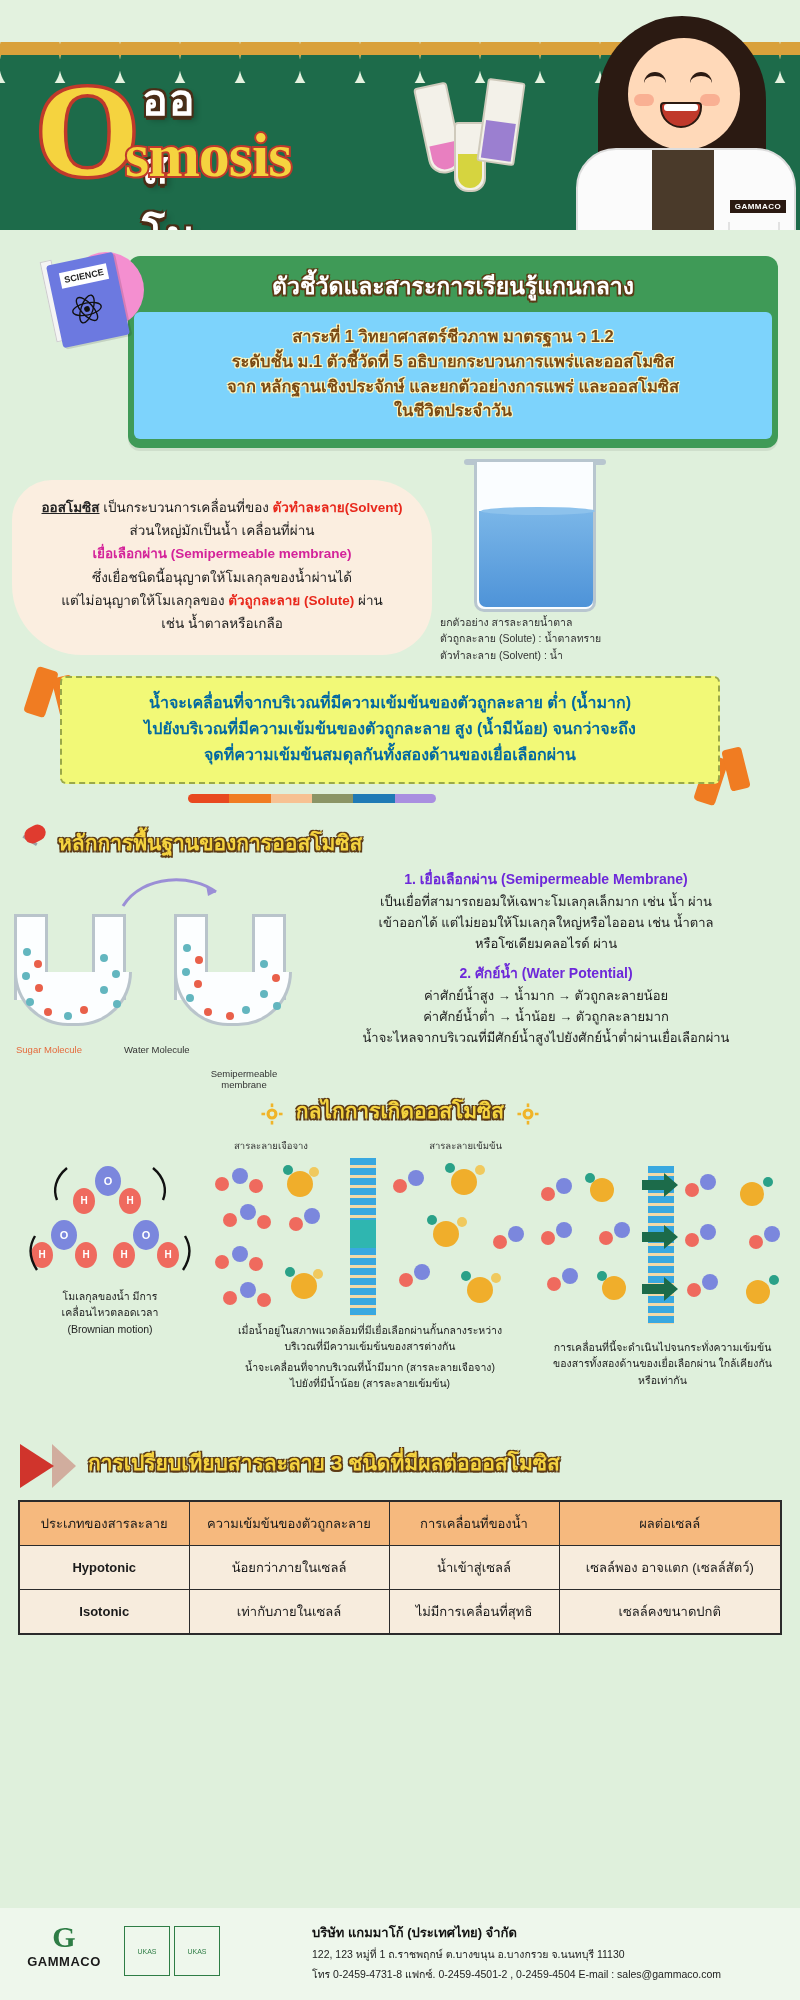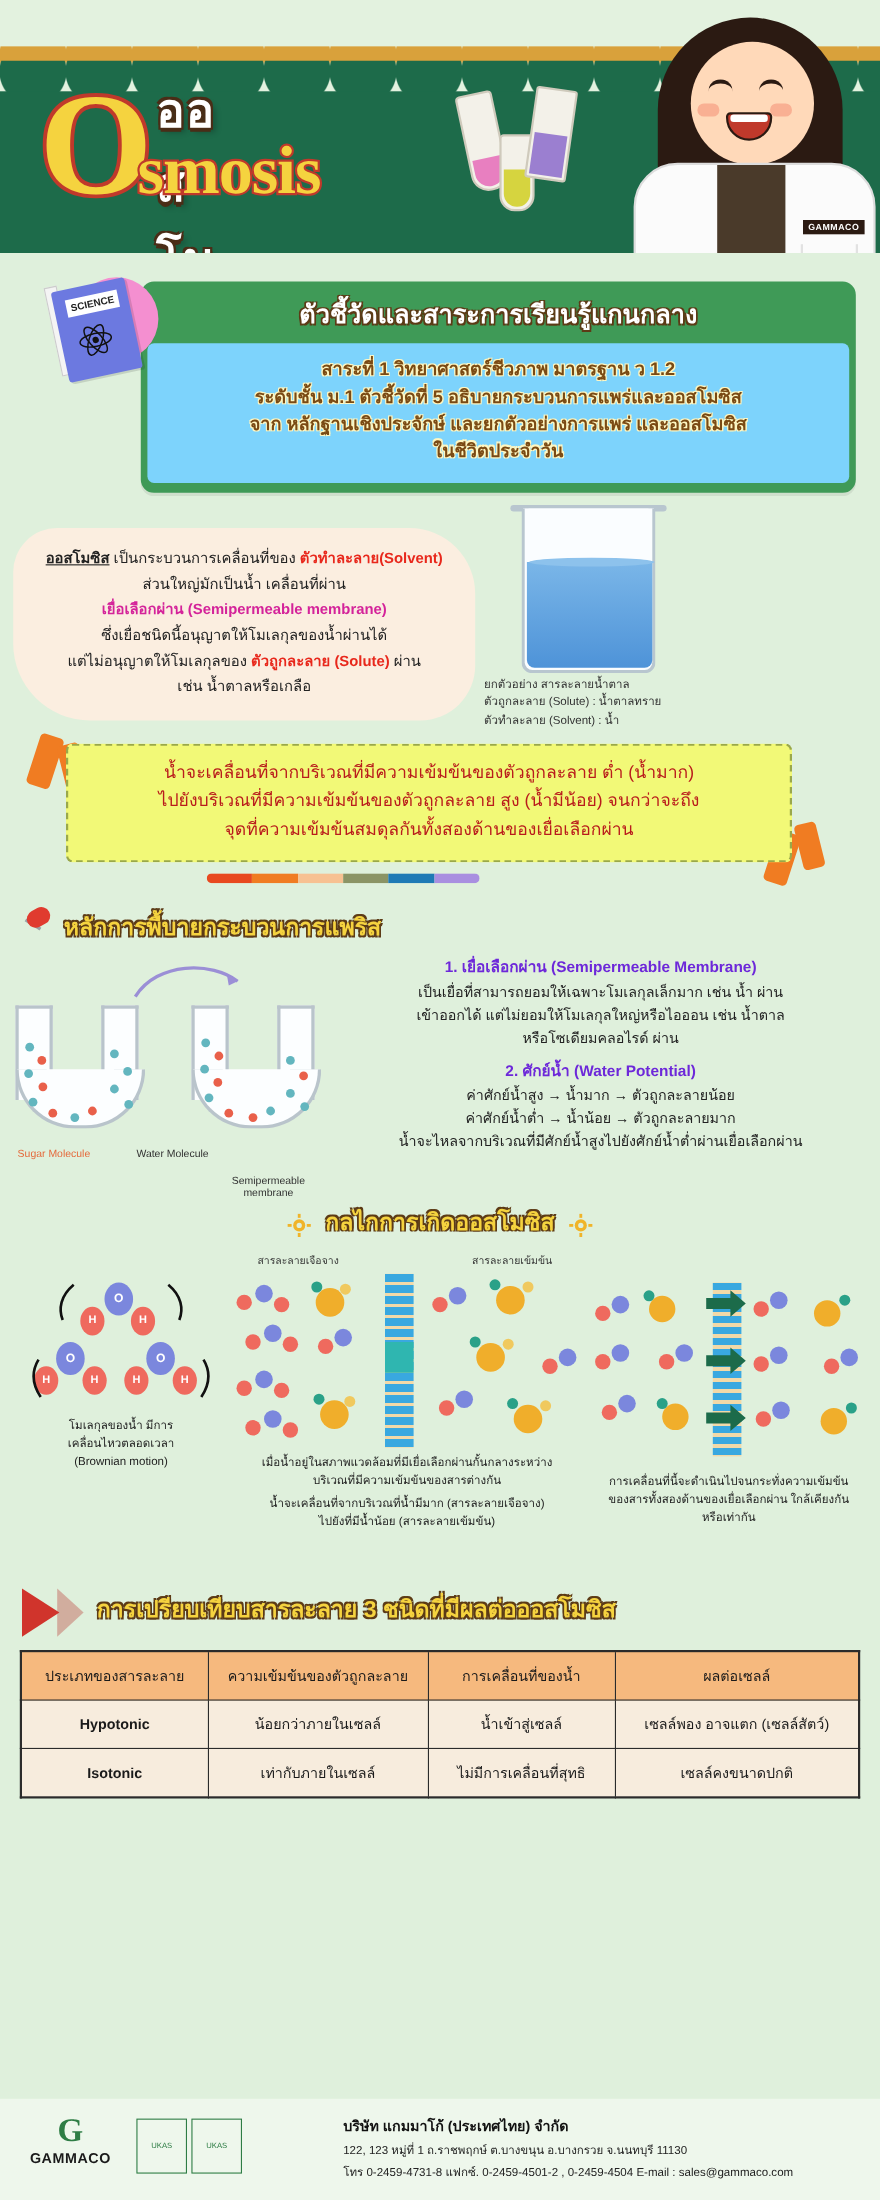--- a/index.html
+++ b/index.html
@@ -128,21 +128,21 @@
   .beaker-liq { position:absolute; left: 2px; bottom: 2px; width: 114px; height: 96px;
     background: linear-gradient(180deg,#7ab6e8,#4e93d8); border-radius: 0 0 7px 7px;}
   .beaker-cap { position:absolute; left:2px; top:-4px; width:114px; height:8px; background:#8dc2ec; border-radius:50%;}
   .beaker-caption { position:absolute; left: 440px; top: 140px; width: 230px; font-size: 10.5px;
     line-height: 1.55; color:#333; }
 
   
   .movesec { position:relative; height: 150px; margin-top: -6px;}
   .dashbox { position:absolute; left: 60px; top: 8px; width: 660px; min-height: 108px;
     background:#f2f977; border: 2px dashed #9aa84a; border-radius: 6px; padding: 12px 18px; text-align:center;}
-  .dashbox p { font-size: 16px; line-height: 1.62; color:#b91c1c; font-weight: normal; }
+  .dashbox p { font-size: 16px; line-height: 1.62; color:#0369a1; font-weight: bold; }
   .chev { position:absolute; width:0; height:0; }
   .chev-l1 { left: 30px; top: 0px; width: 22px; height: 48px; background:#f07c22; border-radius:4px; transform: rotate(18deg);}
   .chev-l2 { left: 56px; top: 8px; width: 20px; height: 42px; background:#f07c22; border-radius:4px; transform: rotate(-14deg);}
   .chev-r1 { left: 700px; top: 88px; width: 22px; height: 48px; background:#f07c22; border-radius:4px; transform: rotate(18deg);}
   .chev-r2 { left: 726px; top: 80px; width: 20px; height: 42px; background:#f07c22; border-radius:4px; transform: rotate(-14deg);}
   .colorbar { position:absolute; left: 188px; top: 126px; width: 248px; height: 9px; border-radius: 5px; overflow:hidden; display:flex;}
   .colorbar i { display:block; height:9px; flex:1; }
 
   
   .headrow { position: relative; height: 42px; margin-top: 4px; }
@@ -326,21 +326,21 @@
         <i style="background: rgb(31, 122, 181);"></i>
         <i style="background: rgb(169, 143, 224);"></i>
       </div>
   </div>
 
   <div class="headrow">
     <div class="pin">
       <div class="pin-needle"></div>
       <div class="pin-head"></div>
     </div>
-    <div class="sec-title">หลักการพื้บายกระบวนการแพริส</div>
+    <div class="sec-title">หลักการพื้นฐานของการออสโมซิส</div>
   </div>
 
   <div class="princ">
     <div class="utubes">
       <svg class="arrow-curve" viewBox="0 0 110 40">
         <path d="M5,34 C25,2 75,2 98,20" fill="none" stroke="#9b8fd6" stroke-width="3"></path>
         <path d="M98,20 l-10,-7 l2,11 z" fill="#9b8fd6"></path>
       </svg>
       <div class="utube" style="left:6px; top:42px;">
         <div class="arm l"></div>

